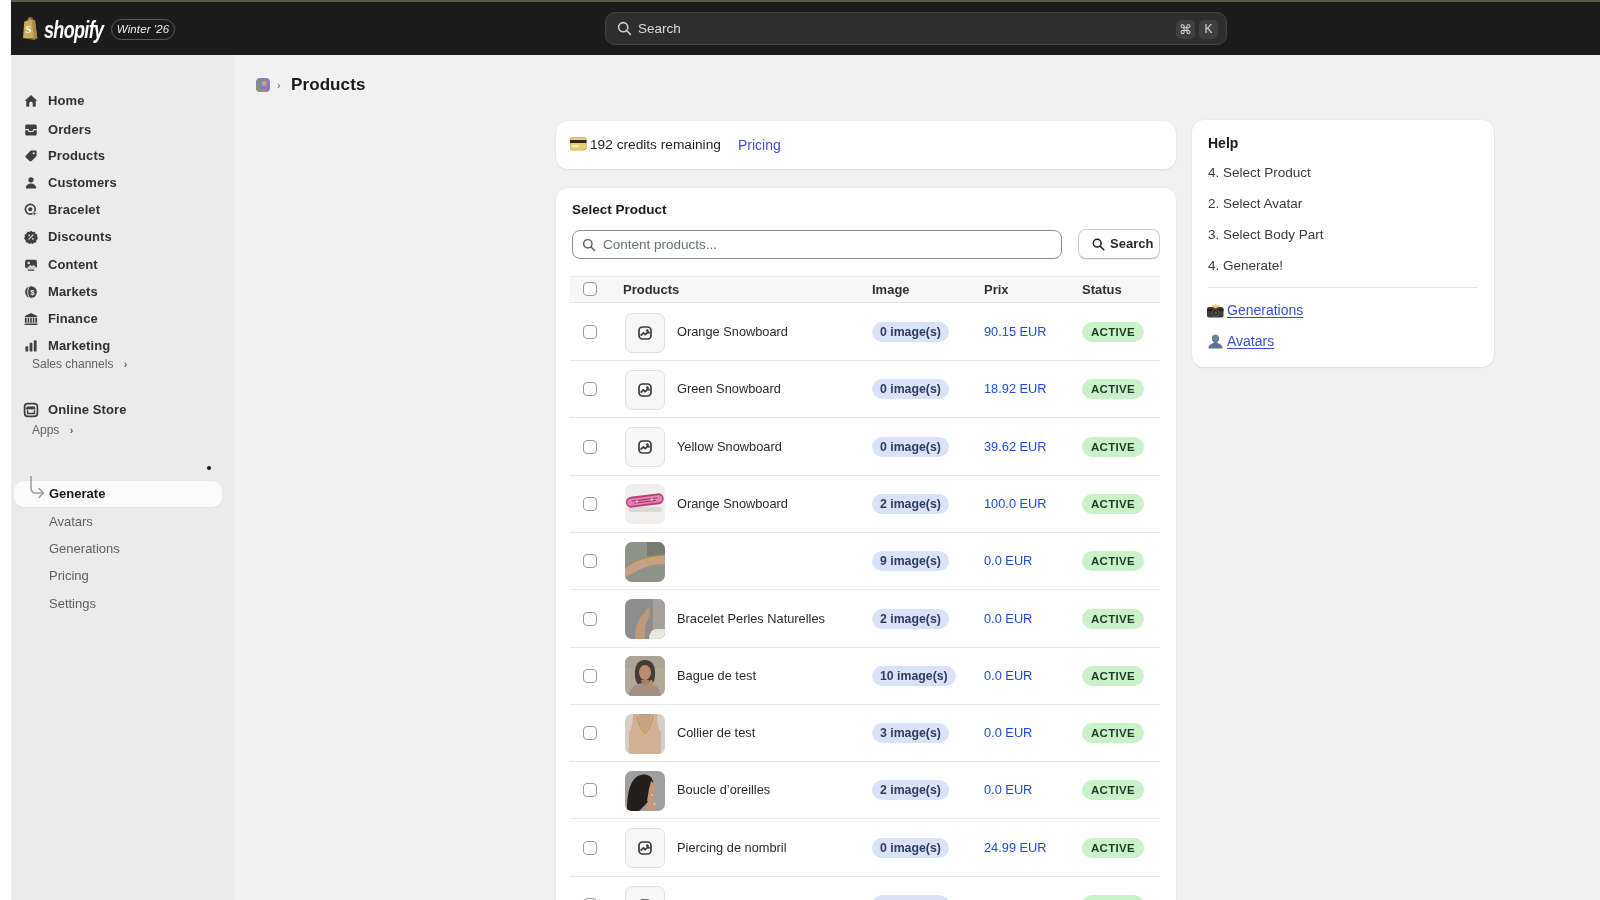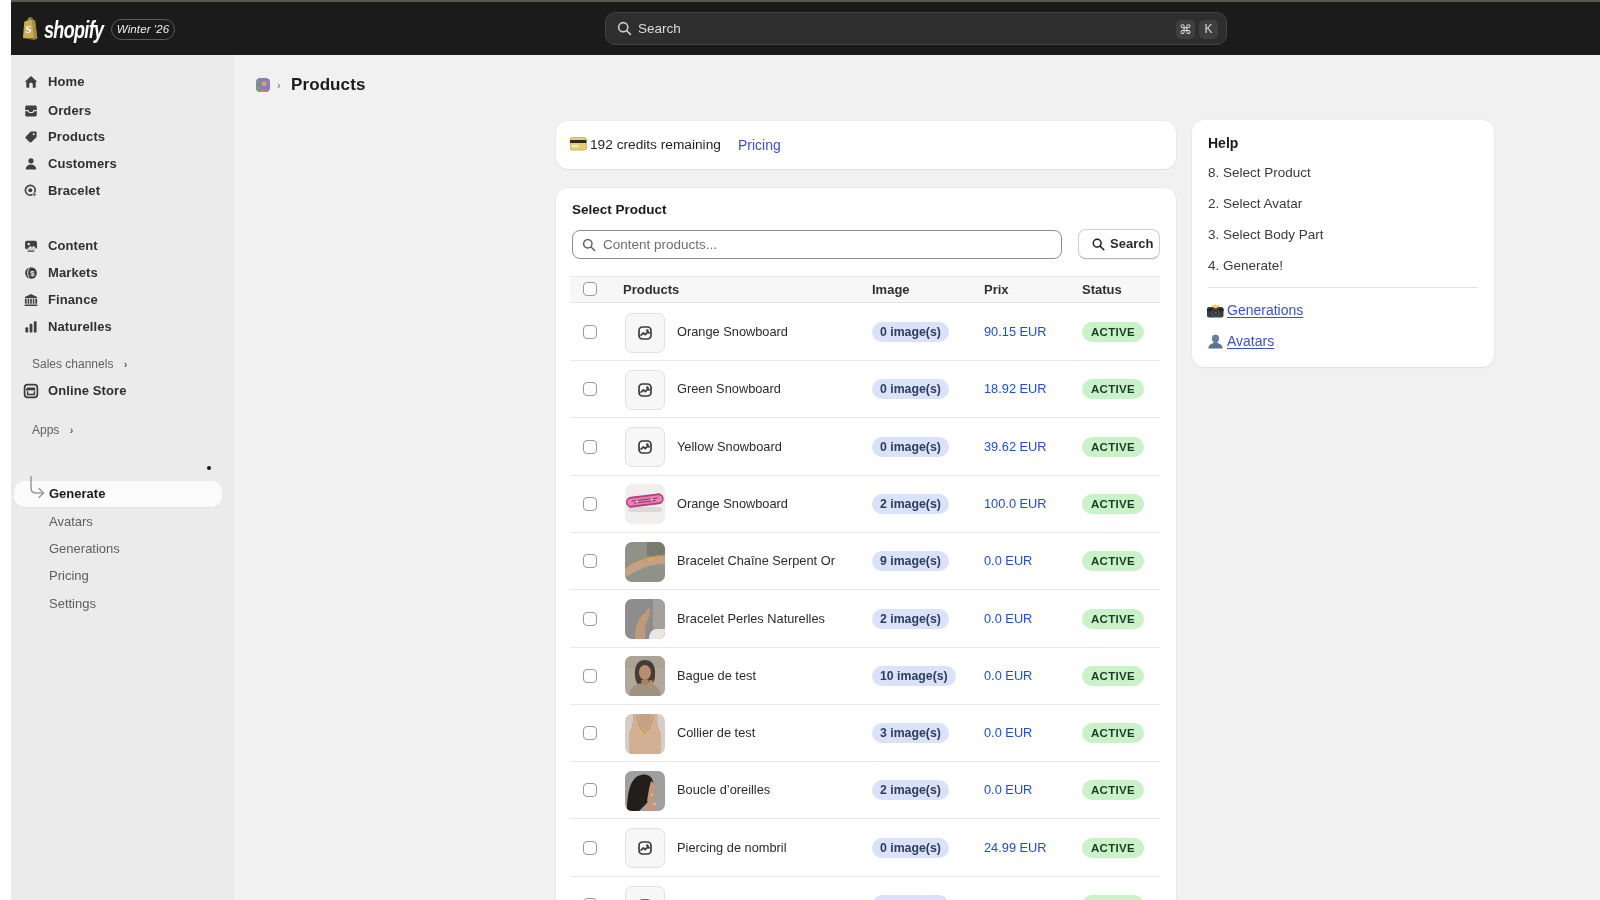--- a/index.html
+++ b/index.html
@@ -19,21 +19,21 @@
 #tsearch { left:605px; top:12px; width:622px; height:33px; background:#2e2e2e; border:1px solid #424242; border-radius:10px; }
 #tsearch .mag { position:absolute; left:11px; top:8px; }
 #tsearch .txt { position:absolute; left:32px; top:0; height:31px; line-height:31px; color:#dcdcdc; font-size:13.5px; }
 .key { position:absolute; top:6px; width:19px; height:19px; background:#3f3f3f; border-radius:5px; color:#d9d9d9; text-align:center; line-height:19px; }
 #key1 { left:570px; font-size:13px; }
 #key2 { left:593px; font-size:12px; }
 .key { top:7px; }
 
 
 #sidebar { left:11px; top:55px; width:223px; height:845px; background:#ebebeb; }
-.nav-item { position:absolute; left:0; width:223px; height:26px; }
+.nav-item { position:absolute; left:0; width:223px; height:26px;margin-top:19px; }
 .nav-item .ic { position:absolute; left:13px; top:6px; }
 .nav-item .lb { position:absolute; left:37px; top:0; height:26px; line-height:26px; font-size:13px; font-weight:600; color:#303030; letter-spacing:0.1px; }
 .nav-label { position:absolute; left:21px; height:20px; line-height:20px; font-size:12px; font-weight:500; color:#616161; }
 .nav-label .chev { font-size:11px; color:#616161; margin-left:7px; font-weight:600;}
 .sub-item { position:absolute; left:38px; height:26px; line-height:26px; font-size:13px; font-weight:400; color:#5e5e5e; }
 
 #gen-pill { left:3px; top:426px; width:208px; height:26px; background:#fbfbfb; border-radius:10px; box-shadow:0 1px 2px rgba(0,0,0,0.04); }
 #gen-pill .lb { position:absolute; left:35px; top:0; height:26px; line-height:26px; font-size:13px; font-weight:700; color:#1a1a1a; }
 #app-dot { left:196px; top:411px; width:4px; height:4px; border-radius:50%; background:#1a1a1a; }
 
@@ -132,20 +132,29 @@
       <span class="lb">Customers</span>
     </div>
     <div class="nav-item" style="top:123.0px">
       <span class="ic"><svg width="14" height="14" viewBox="0 0 16 16">
           <circle cx="7.2" cy="7.2" r="5.6" fill="none" stroke="#404040" stroke-width="1.9"></circle>
           <circle cx="7.2" cy="7.2" r="2.3" fill="#404040"></circle>
           <path d="M9.4 9.4 L15.4 12 L12.6 13 L11.6 15.8 Z" fill="#404040" stroke="#ebebeb" stroke-width="1"></path>
         </svg></span>
       <span class="lb">Bracelet</span>
     </div>
+    <div class="nav-item" style="top:150.3px">
+      <span class="ic"><svg width="14" height="14" viewBox="0 0 16 16">
+          <path d="M8 0.8 L9.9 2.3 L12.3 2 L13.2 4.3 L15.4 5.3 L15 7.7 L16 9.9 L14.2 11.5 L14 14 L11.6 14.5 L10.2 16 L8 15 L5.8 16 L4.4 14.5 L2 14 L1.8 11.5 L0 9.9 L1 7.7 L0.6 5.3 L2.8 4.3 L3.7 2 L6.1 2.3 Z" fill="#404040"></path>
+          <path d="M5.6 10.4 L10.4 5.6" stroke="#ebebeb" stroke-width="1.2" stroke-linecap="round"></path>
+          <circle cx="5.9" cy="6" r="1" fill="#ebebeb"></circle>
+          <circle cx="10.1" cy="10" r="1" fill="#ebebeb"></circle>
+        </svg></span>
+      <span class="lb">Discounts</span>
+    </div>
     <div class="nav-item" style="top:177.6px">
       <span class="ic"><svg width="14" height="14" viewBox="0 0 16 16">
           <rect x="1.2" y="2" width="13.6" height="9.6" rx="2" fill="#404040"></rect>
           <circle cx="5.4" cy="5.6" r="1.4" fill="#ebebeb"></circle>
           <path d="M3.4 11.6 L7.2 7.6 L9 9.4 L11 7.6 L14.8 11.6 Z" fill="#ebebeb" opacity="0.85"></path>
           <rect x="4" y="13" width="8" height="1.6" rx="0.8" fill="#404040"></rect>
         </svg></span>
       <span class="lb">Content</span>
     </div>
     <div class="nav-item" style="top:204.7px">
@@ -164,21 +173,21 @@
           <rect x="0.6" y="13" width="14.8" height="1.8" rx="0.5" fill="#404040"></rect>
         </svg></span>
       <span class="lb">Finance</span>
     </div>
     <div class="nav-item" style="top:258.7px">
       <span class="ic"><svg width="14" height="14" viewBox="0 0 16 16">
           <rect x="1.6" y="8.2" width="3.2" height="6.2" rx="1.1" fill="#404040"></rect>
           <rect x="6.4" y="4.4" width="3.2" height="10" rx="1.1" fill="#404040"></rect>
           <rect x="11.2" y="1.4" width="3.2" height="13" rx="1.1" fill="#404040"></rect>
         </svg></span>
-      <span class="lb">Naturelles</span>
+      <span class="lb">Marketing</span>
     </div>
     <div class="nav-label" style="top:298.5px">Sales channels <span class="chev">›</span></div>
     <div class="nav-item" style="top:322.6px">
       <span class="ic" style="left:12px;top:5px;"><svg width="16" height="16" viewBox="0 0 16 16">
           <rect x="1.6" y="1.6" width="12.8" height="12.8" rx="3.2" fill="none" stroke="#3c3c3c" stroke-width="1.7"></rect>
           <path d="M4.6 8.2 L4.6 11.4 L11.4 11.4 L11.4 8.2" fill="none" stroke="#3c3c3c" stroke-width="1.5"></path>
           <path d="M4.2 4.6 L11.8 4.6 L12.4 6.4 C12.4 7.1 11.9 7.6 11.2 7.6 C10.6 7.6 10.1 7.2 10 6.7 C9.9 7.2 9.4 7.6 8.8 7.6 C8.2 7.6 7.7 7.2 7.6 6.7 C7.5 7.2 7 7.6 6.4 7.6 C5.8 7.6 5.3 7.2 5.2 6.7 C5.1 7.2 4.6 7.6 4 7.6 C3.3 7.6 2.8 7.1 2.8 6.4 L4.2 4.6 Z" fill="#3c3c3c"></path>
         </svg></span>
       <span class="lb">Online Store</span>
     </div>
@@ -309,21 +318,20 @@
         <div class="thumb"><svg width="40" height="40" viewBox="0 0 40 40">
             <rect width="40" height="40" fill="#8f9286"></rect>
             <rect x="22" y="0" width="18" height="14" fill="#787b6e"></rect>
             <path d="M0 26 C10 18 22 14 40 13 L40 22 C24 22 12 28 0 36 Z" fill="#c5a084"></path>
             <path d="M0 26 C10 18 22 14 40 13" fill="none" stroke="#a98868" stroke-width="1"></path>
             <circle cx="25" cy="17.5" r="1.4" fill="#d4af4e"></circle>
             <circle cx="28.5" cy="16.8" r="1.4" fill="#d4af4e"></circle>
             <circle cx="32" cy="16.2" r="1.4" fill="#c9a344"></circle>
             <circle cx="21.5" cy="18.4" r="1.4" fill="#c9a344"></circle>
           </svg></div>
-    <div class="pname">Bracelet Chaîne Serpent Or</div>
     <div class="ipill">9 image(s)</div>
     <div class="price">0.0 EUR</div>
     <div class="apill">ACTIVE</div>
   </div>
       <div class="trow" style="top:401.5px">
     <div class="checkbox"></div>
         <div class="thumb"><svg width="40" height="40" viewBox="0 0 40 40">
             <rect width="40" height="40" fill="#8d8d8d"></rect>
             <rect x="28" y="0" width="12" height="40" fill="#a5a09a"></rect>
             <path d="M10 40 C10 26 14 18 20 14 C23 12 26 14 24 18 C22 22 20 26 20 32 L20 40 Z" fill="#c19878"></path>
@@ -409,21 +417,21 @@
     <div class="pname"></div>
     <div class="ipill">0 image(s)</div>
     <div class="price"></div>
     <div class="apill">ACTIVE</div>
   </div>
     </div>
 </div>
 
 <div id="help-card" class="abs card">
   <h3>Help</h3>
-  <div class="help-item" style="top:45px;">8. Select Product</div>
+  <div class="help-item" style="top:45px;">4. Select Product</div>
   <div class="help-item" style="top:76px;">2. Select Avatar</div>
   <div class="help-item" style="top:107px;">3. Select Body Part</div>
   <div class="help-item" style="top:138px;">4. Generate!</div>
   <div id="help-div"></div>
   <svg style="position:absolute; left:15px; top:184px;" width="17" height="14" viewBox="0 0 17 14">
       <rect x="0" y="3" width="16.5" height="10.5" rx="2" fill="#3c3c3c"></rect>
       <rect x="0" y="4.8" width="16.5" height="2.4" fill="#23221f"></rect>
       <circle cx="8.6" cy="8.8" r="3.4" fill="#23221f" stroke="#6e6e6e" stroke-width="0.8"></circle>
       <circle cx="8.6" cy="8.8" r="1.6" fill="#4a5f70"></circle>
       <path d="M8.6 0 L9.8 2.2 L12.2 1 L11.4 3.4 L8.6 4.6 L5.8 3.4 L5 1 L7.4 2.2 Z" fill="#f5a623"></path>

